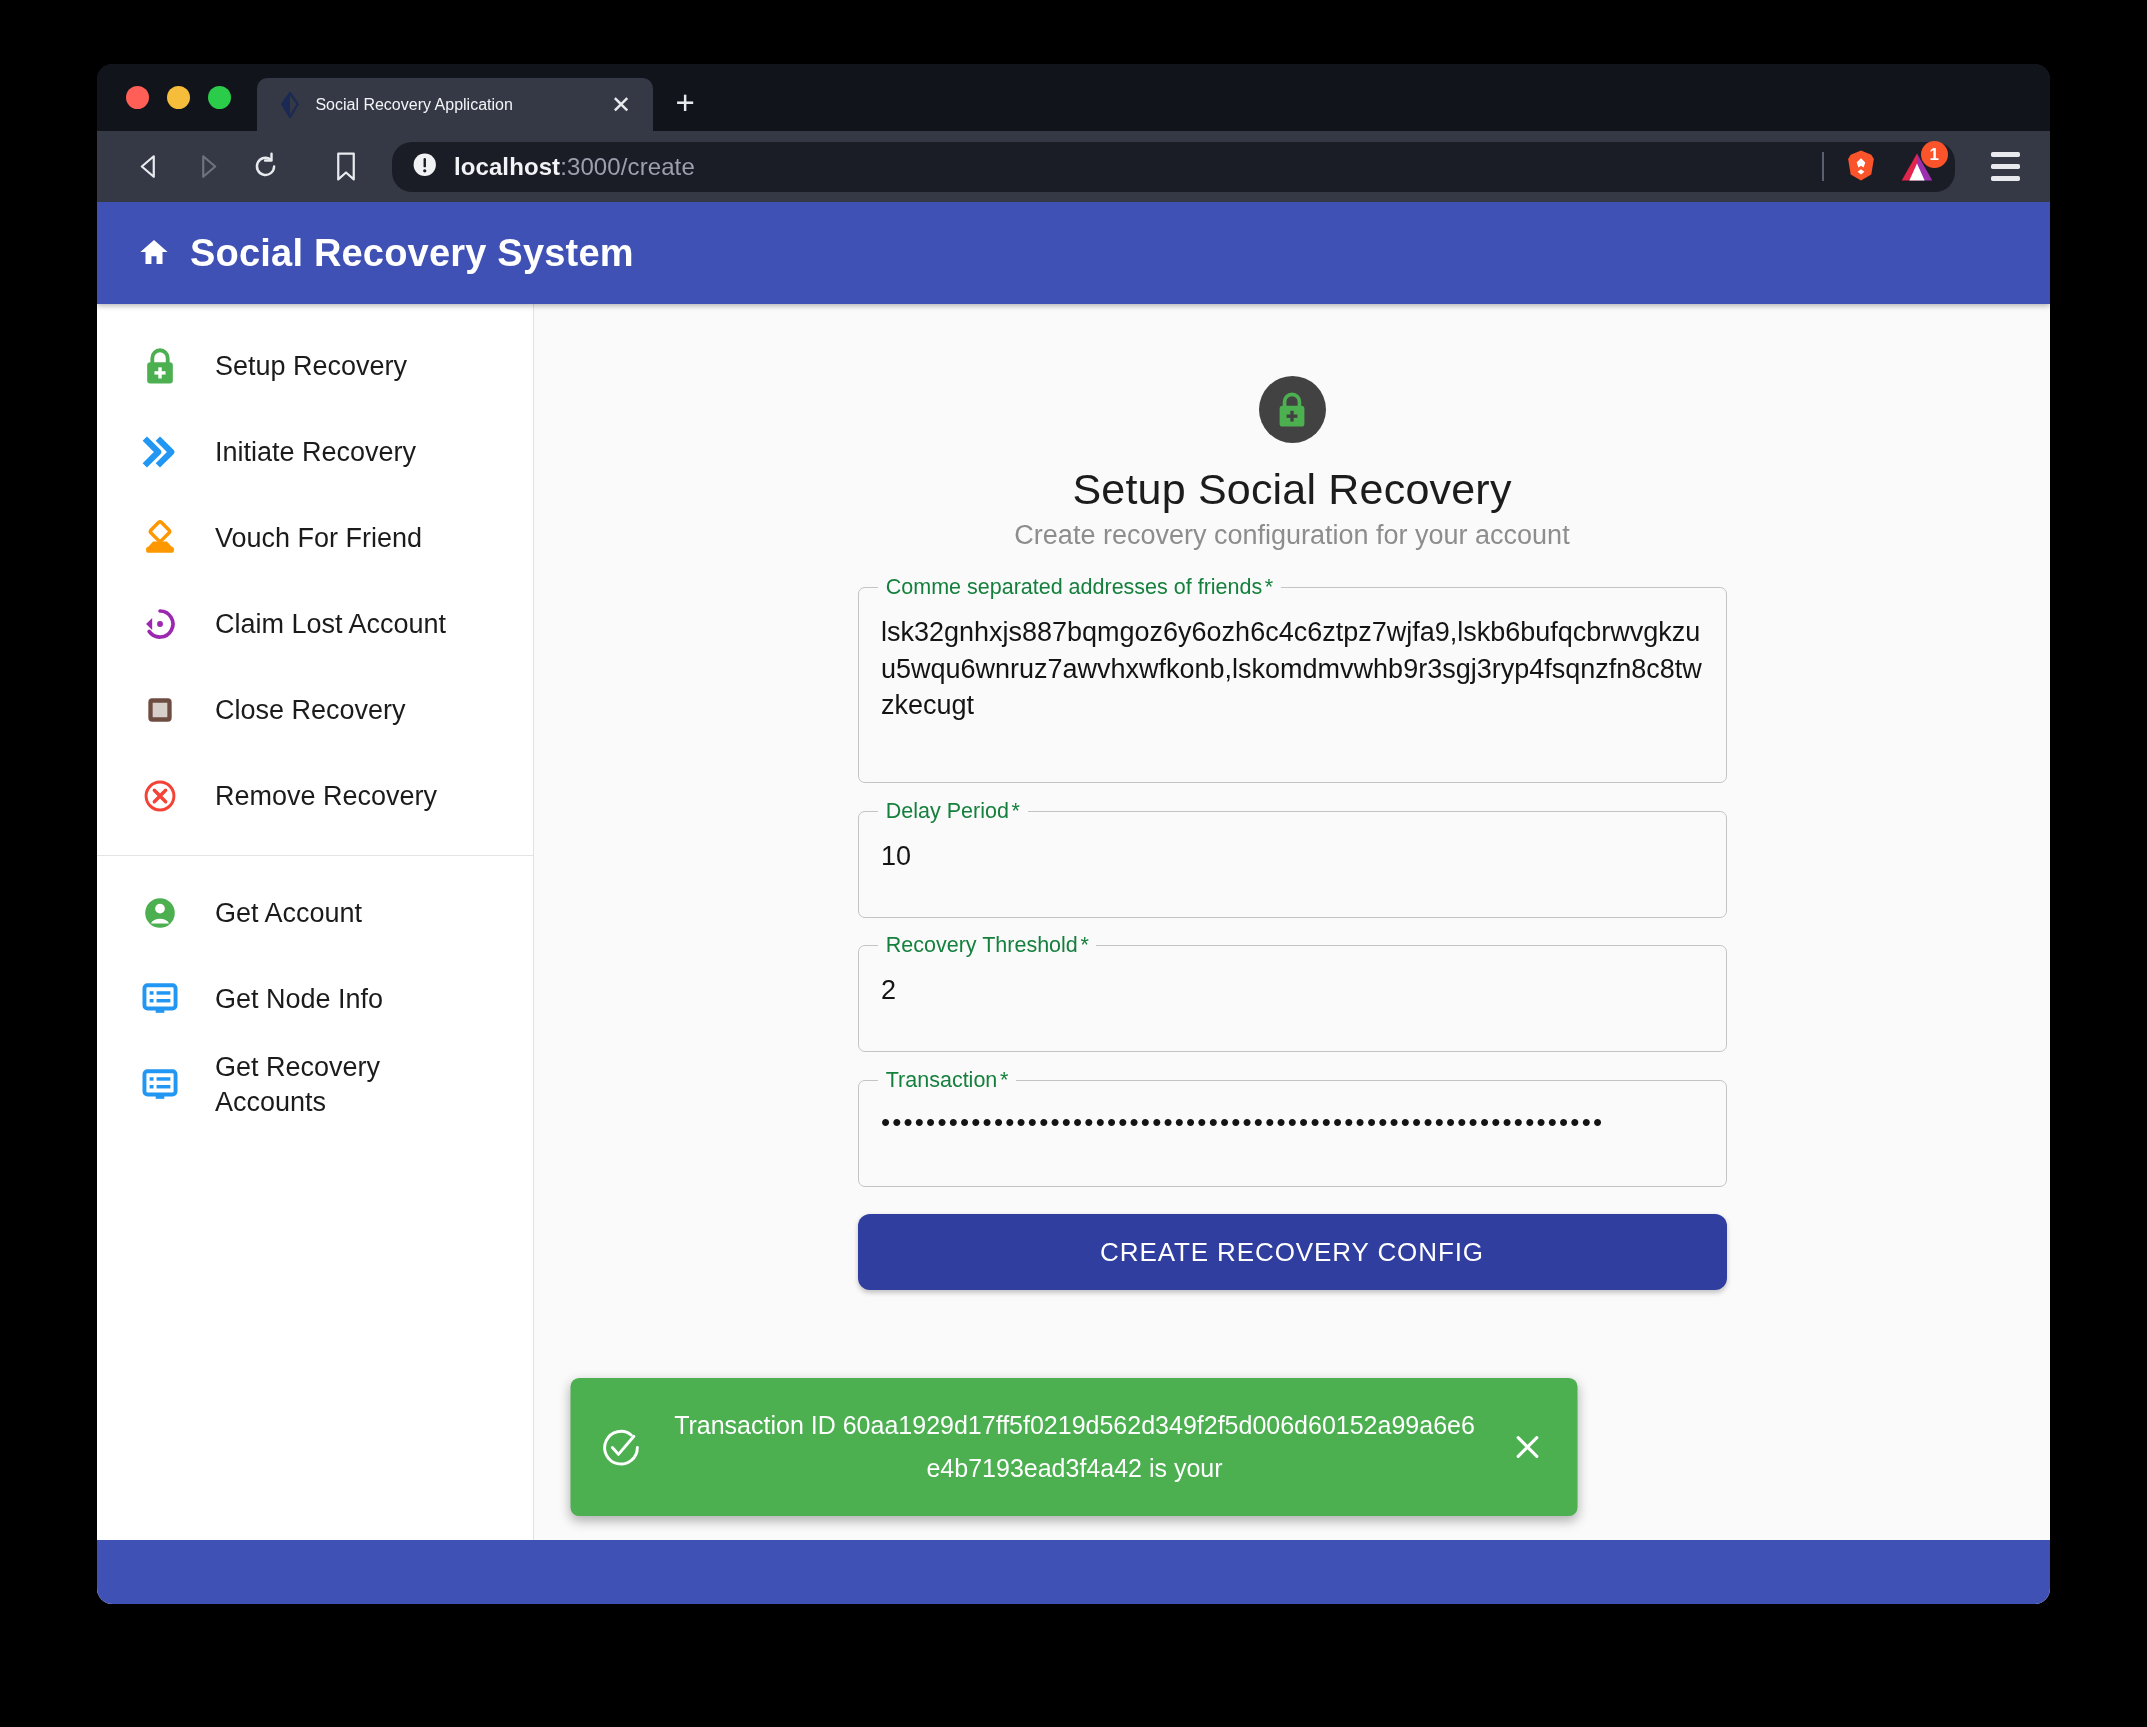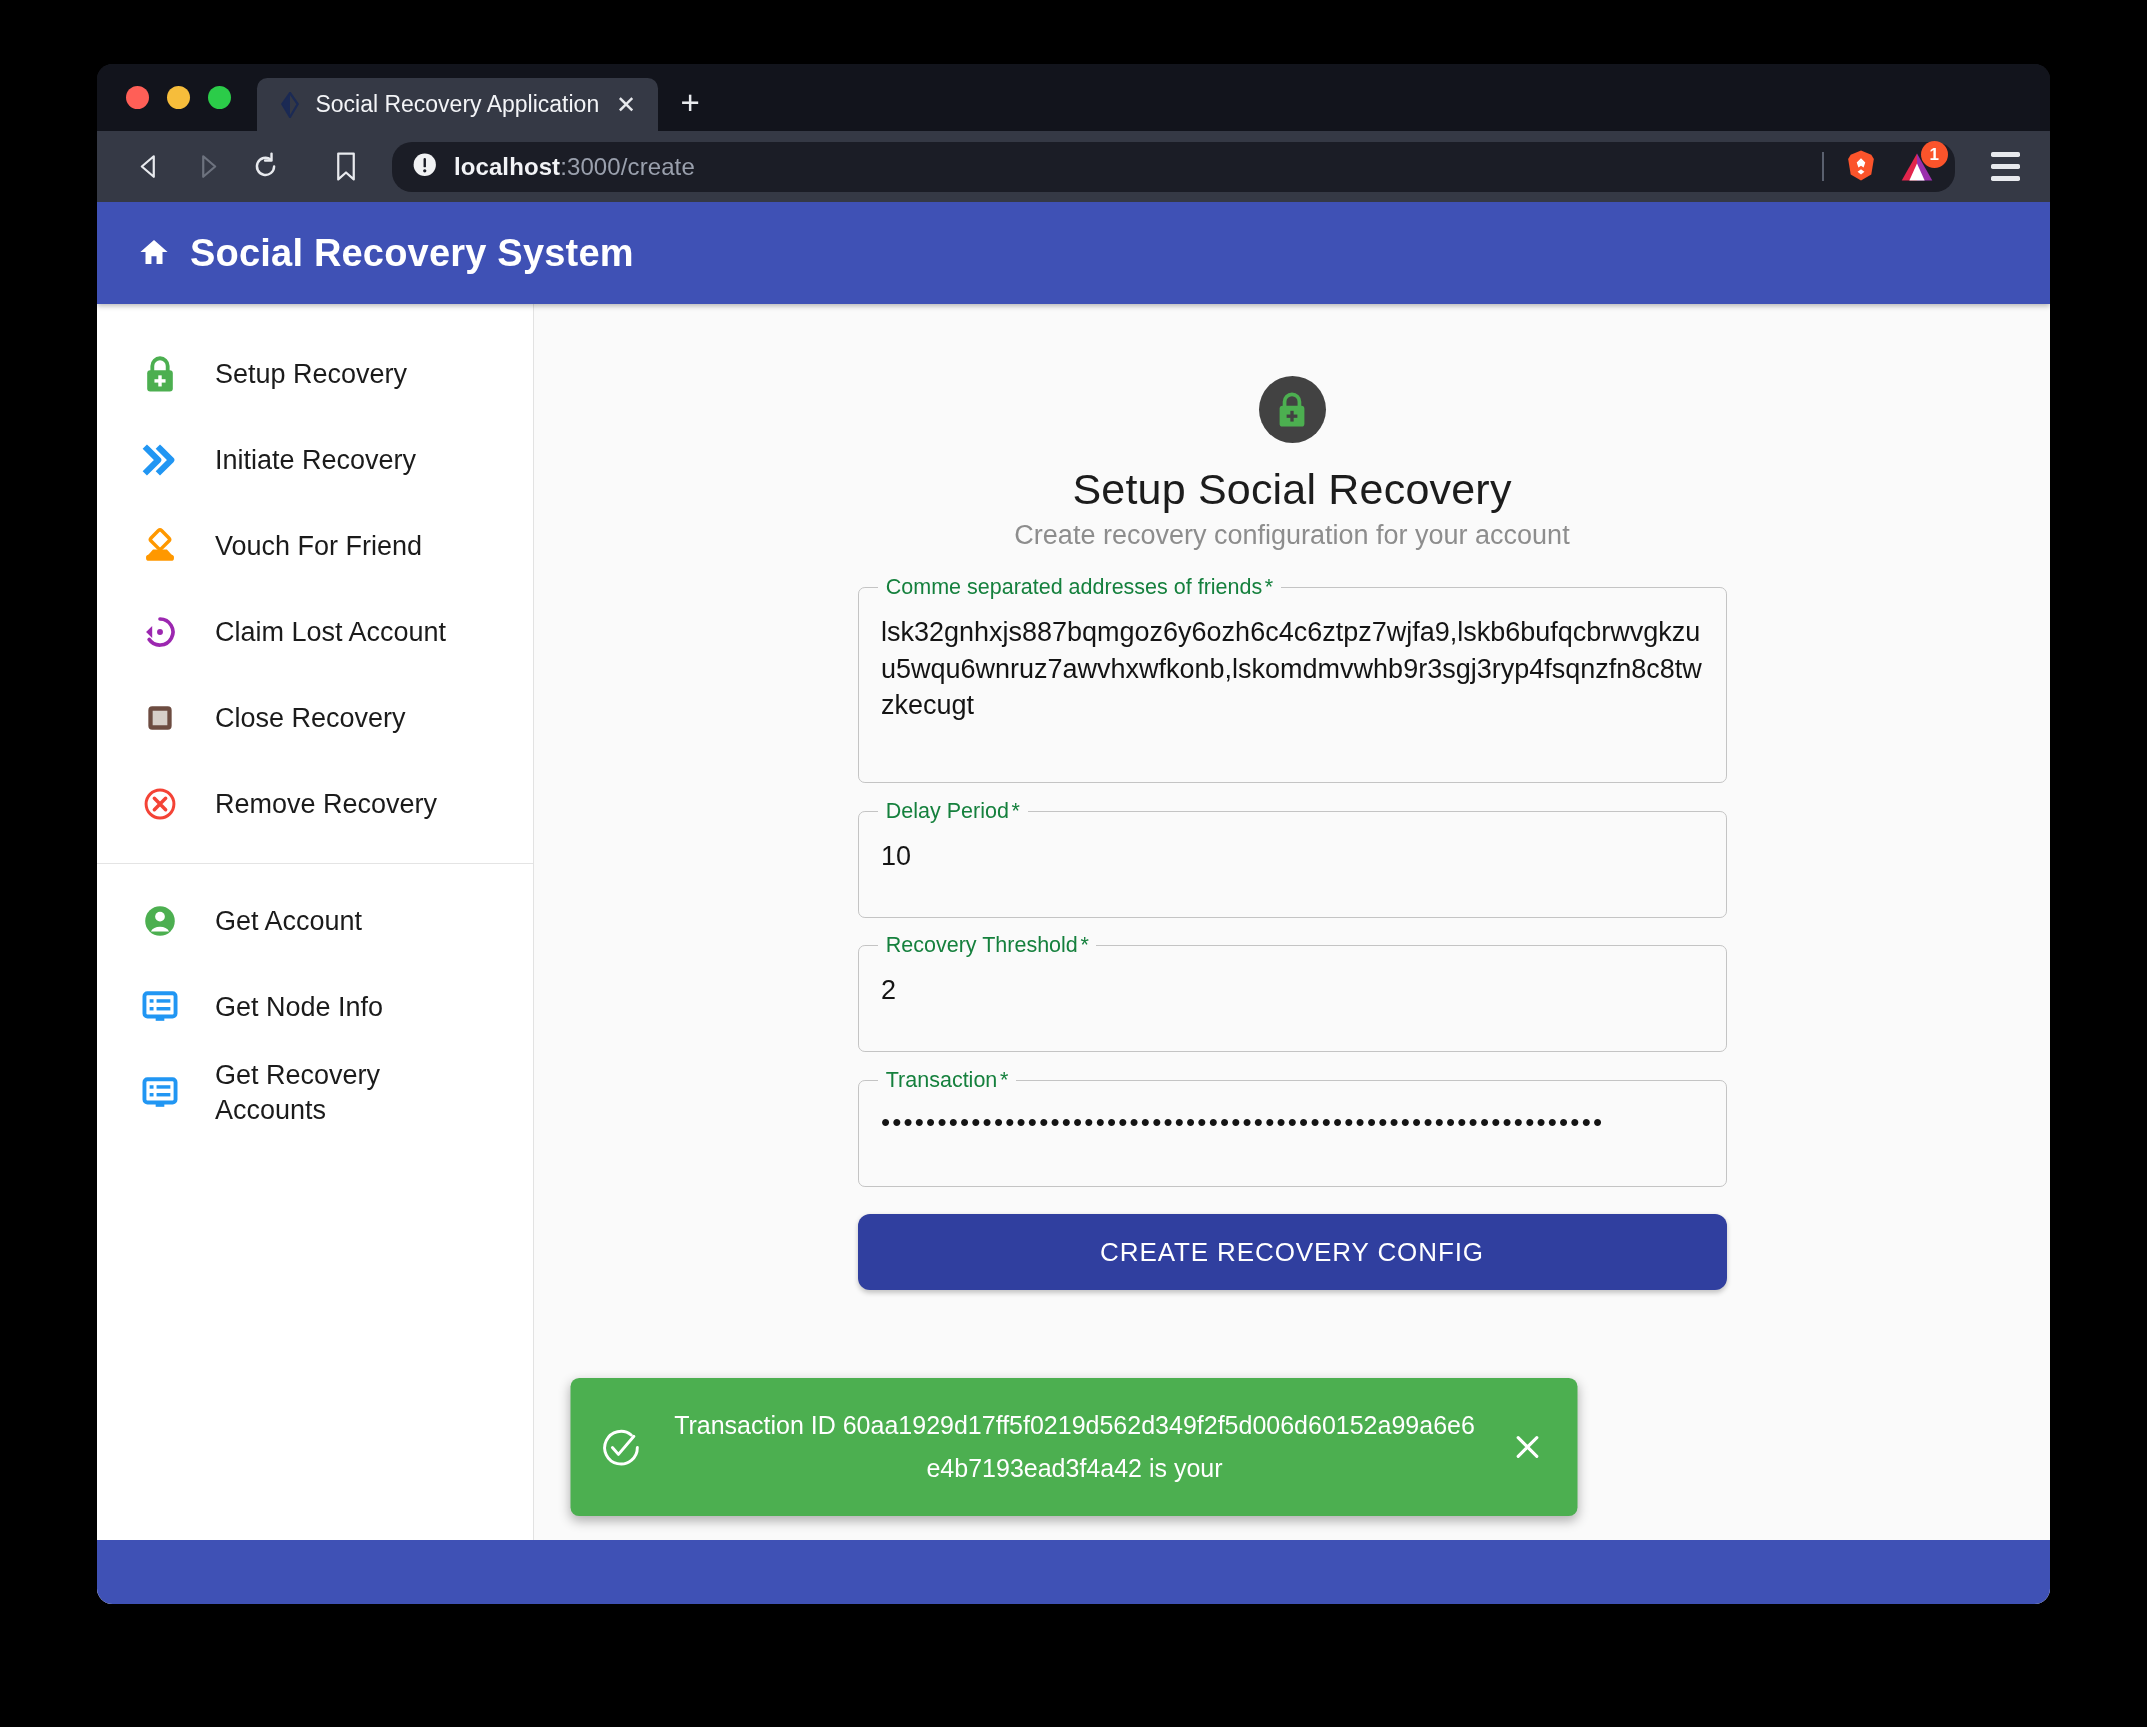--- a/index.html
+++ b/index.html
@@ -54,21 +54,21 @@
     border-radius: 10.3px 10.3px 0 0;
     display: flex;
     align-items: center;
     gap: 13.8px;
     padding: 0 19px 0 20.6px;
     min-width: 396px;
   }
   .tab-favicon { width: 24px; height: 26px; flex: 0 0 auto; }
   .tab-title {
     color: #f3f4f7;
-    font-size: 23px;
+    font-size: 16px;
     white-space: nowrap;
     flex: 1;
   }
   .tab-close {
     color: #e8eaee;
     font-size: 24px;
     line-height: 1;
     width: 26px;
     text-align: center;
   }
@@ -159,21 +159,21 @@
   }
 
   .page-body { flex: 1; display: flex; min-height: 0; position: relative; }
 
   
   .sidebar {
     width: 437px;
     background: #fff;
     border-right: 1.7px solid #e2e2e2;
     flex: 0 0 auto;
-    padding-top: 27px;
+    padding-top: 19px;
     position: relative;
     z-index: 2;
   }
   .nav-item {
     display: flex;
     align-items: center;
     min-height: 86px;
     padding: 5.2px 20.6px 5.2px 40px;
     gap: 33px;
   }

